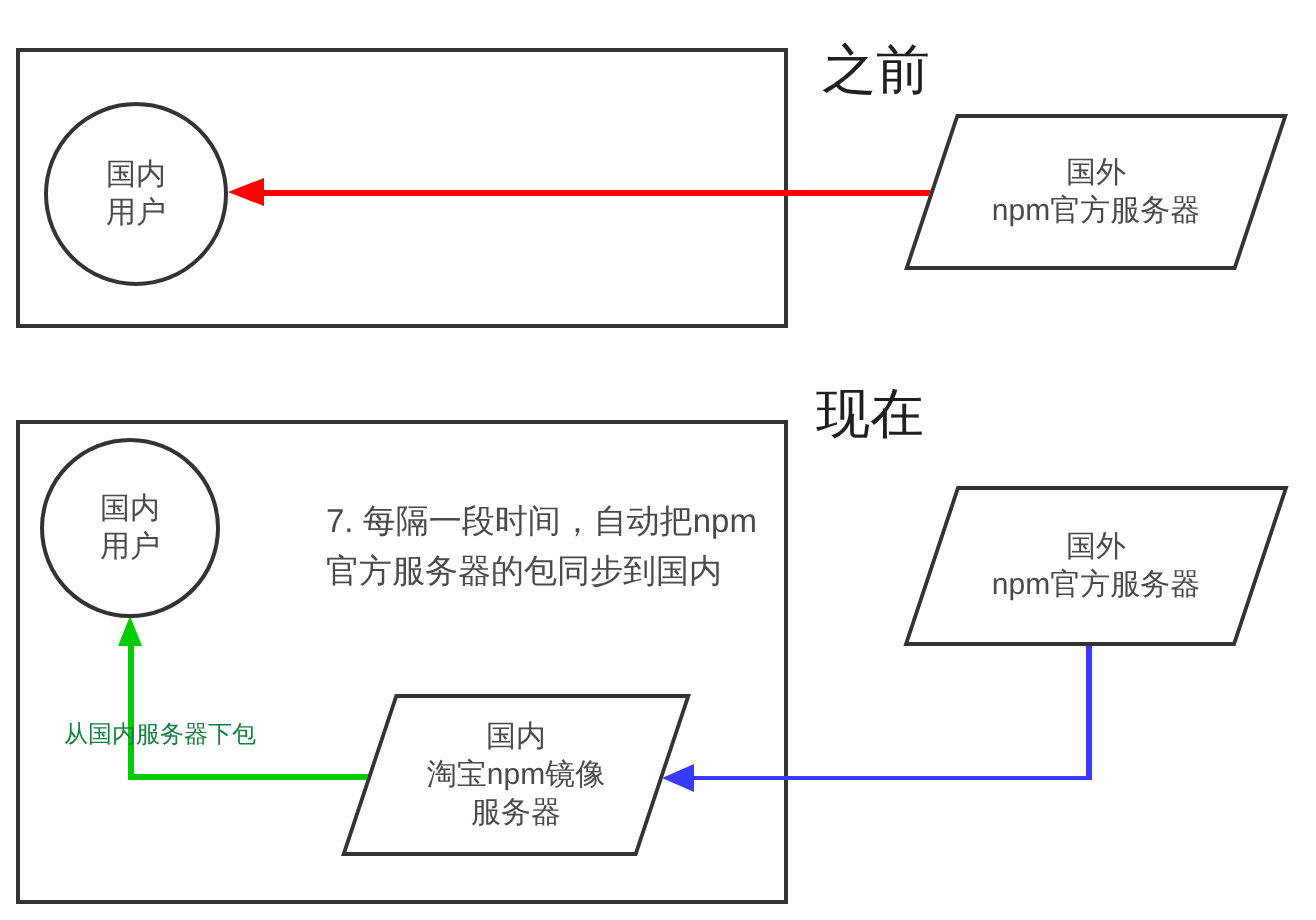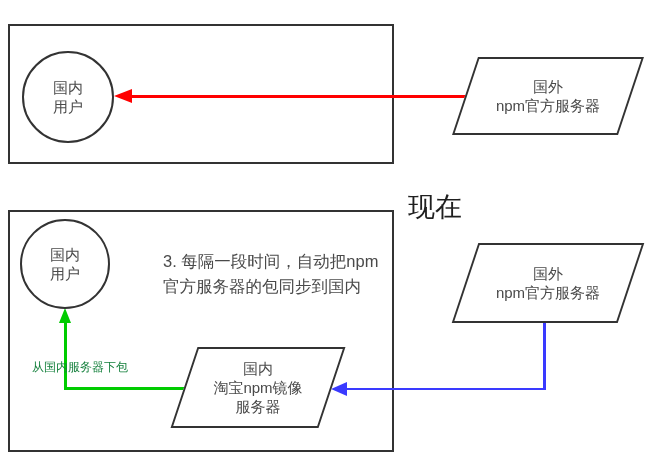--- a/index.html
+++ b/index.html
@@ -102,20 +102,21 @@
     white-space: pre-line;
   }
 </style>
 </head>
 <body>
 
 <div class="canvas">
 
   <div class="rect-box" style="left:8px; top:24px; width:386px; height:140px;"></div>
 
+  <div class="section-title" style="left:411px; top:20px;">之前</div>
 
   <div class="hline red-fill" style="left:126px; top:95px; width:341px;"></div>
   <div class="arrowhead head-left-red" style="left:114px; top:89px;"></div>
 
   <div class="circle-node" style="left:22px; top:51px; width:92px; height:92px;">
     <div class="node-text">国内
 用户</div>
   </div>
 
 
@@ -138,21 +139,21 @@
   <div class="hline green-fill" style="left:64px; top:387px; width:134px;"></div>
   <div class="vline green-fill" style="left:64px; top:320px; height:69px;"></div>
   <div class="arrowhead head-up-green" style="left:59px; top:308px;"></div>
   <div class="free-label" style="left:32px; top:357px;">从国内服务器下包</div>
 
   <div class="circle-node" style="left:20px; top:219px; width:90px; height:90px;">
     <div class="node-text">国内
 用户</div>
   </div>
 
-  <div class="note-text" style="left:163px; top:249px;">3. 每隔一段时间，自动把npm
+  <div class="note-text" style="left:163px; top:249px;">7. 每隔一段时间，自动把npm
 官方服务器的包同步到国内</div>
 
   <div class="pgram" style="left:184px; top:347px; width:148px; height:81px;">
     <div class="pgram-shape"></div>
     <div class="pgram-label">
       <div class="node-text">国内
 淘宝npm镜像
 服务器</div>
     </div>
   </div>

